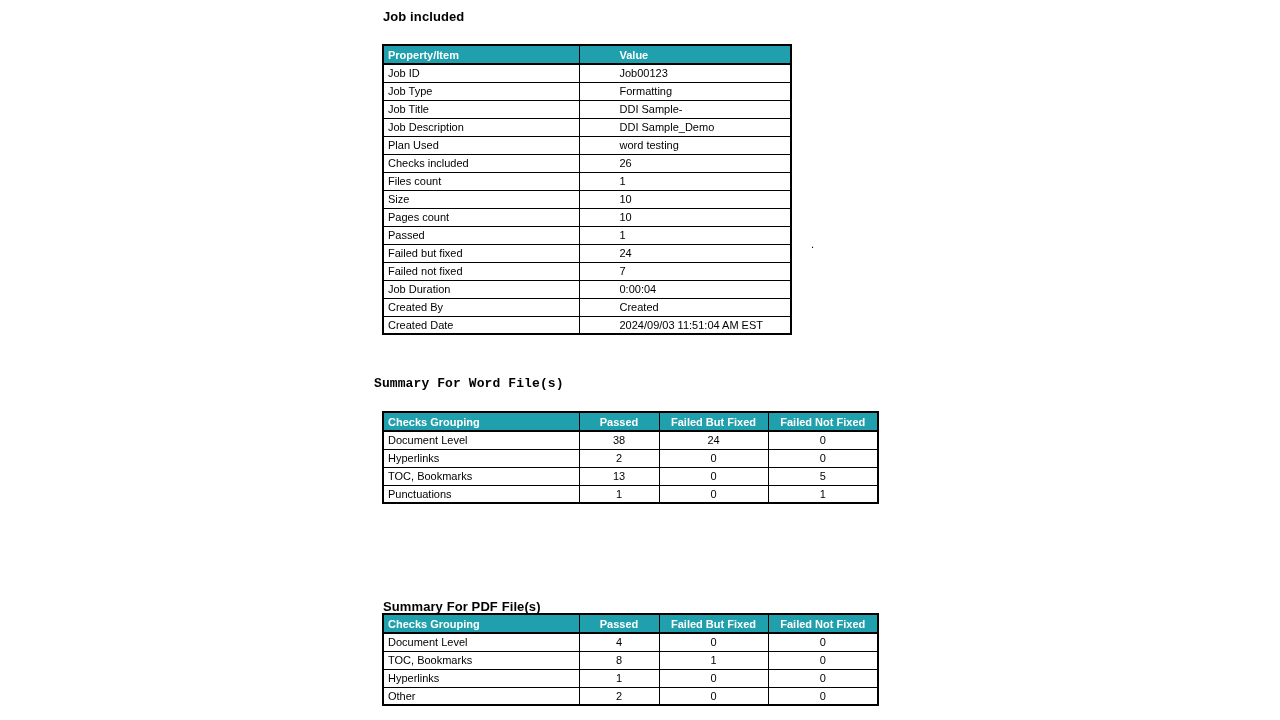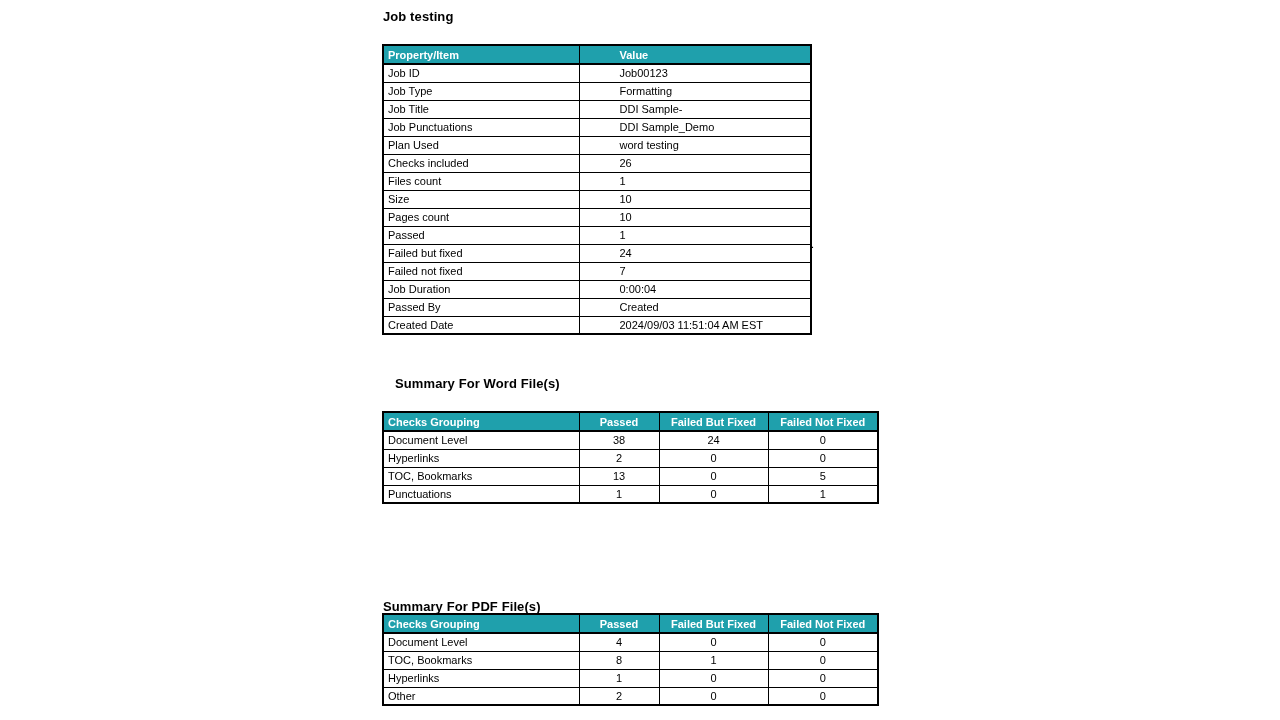--- a/index.html
+++ b/index.html
@@ -11,21 +11,21 @@
     overflow: hidden;
   }
   .section-title {
     position: absolute;
     font-size: 13px;
     font-weight: bold;
     color: #000000;
     letter-spacing: 0.1px;
   }
   #job-summary-title  { left: 383px; top: 9px; }
-  #word-summary-title { left: 395px; top: 376px; }
+  #word-summary-title { left: 374px; top: 376px; font-family: Liberation Mono, monospace; }
   #pdf-summary-title  { left: 383px; top: 579px; margin-top: 20px; }
 
   table.report {
     position: absolute;
     border-collapse: collapse;
     table-layout: fixed;
     background: #ffffff;
     font-size: 11px;
   }
   table.report th, table.report td {
@@ -42,42 +42,42 @@
     font-weight: bold;
     text-align: left;
     height: 19px;
     border-bottom: 2px solid #000000;
   }
   table.report { border: 2px solid #000000; }
   table.report thead th { border-top: 2px solid #000000; margin-top: 10px; }
 
   #job-table { left: 382px; top: 44px; width: 408px; }
   #job-table th:nth-child(1), #job-table td:nth-child(1) { width: 196px; }
-  #job-table th:nth-child(2), #job-table td:nth-child(2) { width: 232px; padding-left: 40px; }
+  #job-table th:nth-child(2), #job-table td:nth-child(2) { width: 212px; padding-left: 40px; }
 
   #word-table { left: 382px; top: 411px; width: 495px; }
   #pdf-table  { left: 382px; top: 613px; width: 495px; }
   table.summary th:nth-child(1), table.summary td:nth-child(1) { width: 196px; }
   table.summary th:nth-child(2), table.summary td:nth-child(2) { width: 80px; }
   table.summary th:nth-child(3), table.summary td:nth-child(3) { width: 109px; }
   table.summary th:nth-child(4), table.summary td:nth-child(4) { width: 110px; }
   table.summary th:not(:first-child),
   table.summary td:not(:first-child) { text-align: center; }
 
   #stray-dot {
     position: absolute;
     left: 811px; top: 238px;
     font-size: 11px;
     color: #000000;
   }
 </style>
 </head>
 <body>
 
-<h2 class="section-title" id="job-summary-title">Job testing</h2>
+<h2 class="section-title" id="job-summary-title">Job included</h2>
 
 <table class="report" id="job-table">
     <thead>
       <tr>
         <th>Property/Item</th>
         <th>Value</th>
       </tr>
     </thead>
     <tbody>
       <tr>
@@ -86,21 +86,21 @@
       </tr>
       <tr>
         <td>Job Type</td>
         <td>Formatting</td>
       </tr>
       <tr>
         <td>Job Title</td>
         <td>DDI Sample-</td>
       </tr>
       <tr>
-        <td>Job Punctuations</td>
+        <td>Job Description</td>
         <td>DDI Sample_Demo</td>
       </tr>
       <tr>
         <td>Plan Used</td>
         <td>word testing</td>
       </tr>
       <tr>
         <td>Checks included</td>
         <td>26</td>
       </tr>
@@ -126,21 +126,21 @@
       </tr>
       <tr>
         <td>Failed not fixed</td>
         <td>7</td>
       </tr>
       <tr>
         <td>Job Duration</td>
         <td>0:00:04</td>
       </tr>
       <tr>
-        <td>Passed By</td>
+        <td>Created By</td>
         <td>Created</td>
       </tr>
       <tr>
         <td>Created Date</td>
         <td>2024/09/03 11:51:04 AM EST</td>
       </tr>
     </tbody>
   </table>
 
 <span id="stray-dot">.</span>

